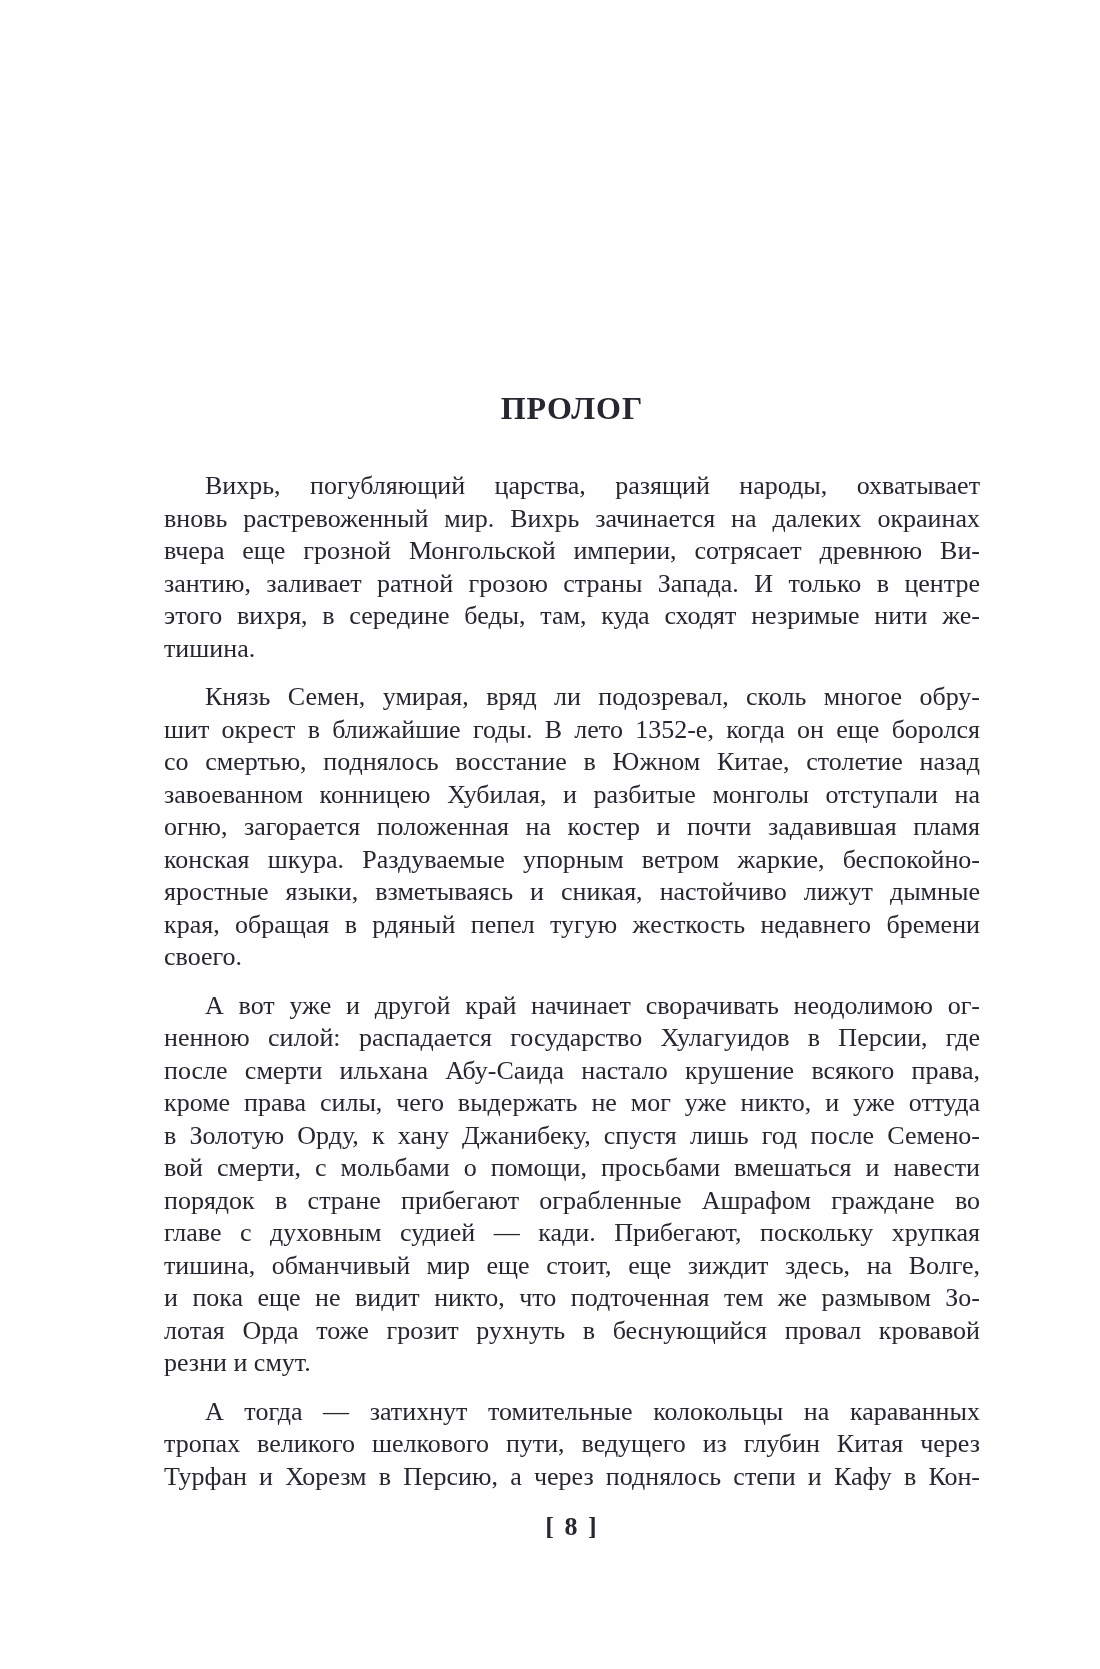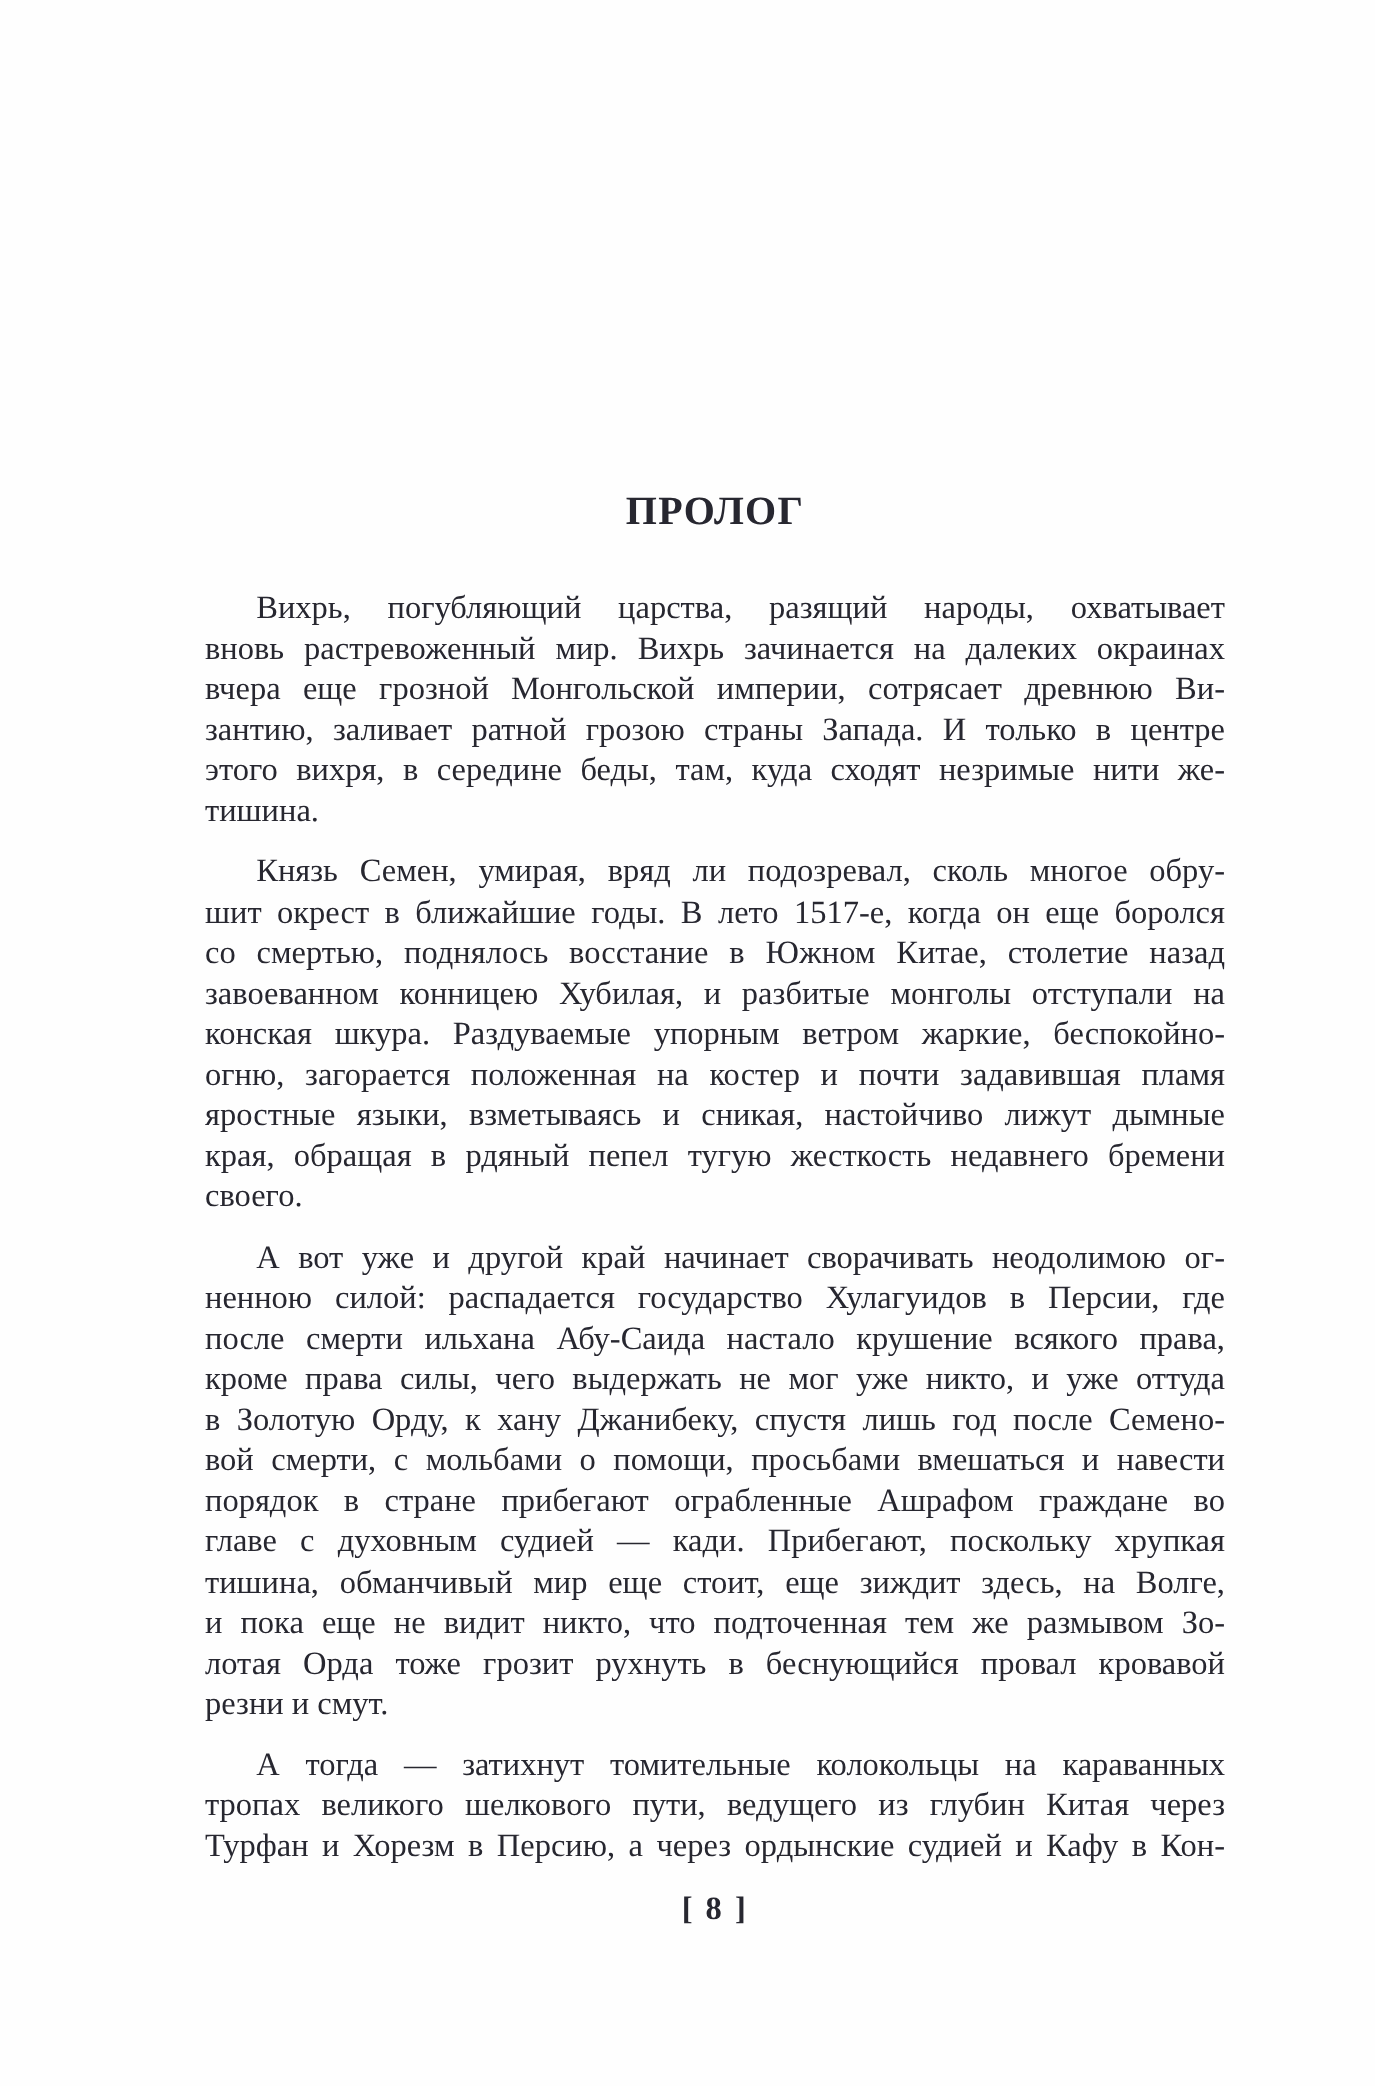--- a/index.html
+++ b/index.html
@@ -63,25 +63,25 @@
       <div class="line first">Вихрь, погубляющий царства, разящий народы, охватывает</div>
       <div class="line">вновь растревоженный мир. Вихрь зачинается на далеких окраинах</div>
       <div class="line">вчера еще грозной Монгольской империи, сотрясает древнюю Ви-</div>
       <div class="line">зантию, заливает ратной грозою страны Запада. И только в центре</div>
       <div class="line">этого вихря, в середине беды, там, куда сходят незримые нити же-</div>
       <div class="line end">тишина.</div>
     </div>
 
     <div class="para">
       <div class="line first">Князь Семен, умирая, вряд ли подозревал, сколь многое обру-</div>
-      <div class="line">шит окрест в ближайшие годы. В лето 1517-е, когда он еще боролся</div>
+      <div class="line">шит окрест в ближайшие годы. В лето 1352-е, когда он еще боролся</div>
       <div class="line">со смертью, поднялось восстание в Южном Китае, столетие назад</div>
       <div class="line">завоеванном конницею Хубилая, и разбитые монголы отступали на</div>
+      <div class="line">огню, загорается положенная на костер и почти задавившая пламя</div>
       <div class="line">конская шкура. Раздуваемые упорным ветром жаркие, беспокойно-</div>
-      <div class="line">огню, загорается положенная на костер и почти задавившая пламя</div>
       <div class="line">яростные языки, взметываясь и сникая, настойчиво лижут дымные</div>
       <div class="line">края, обращая в рдяный пепел тугую жесткость недавнего бремени</div>
       <div class="line end">своего.</div>
     </div>
 
     <div class="para">
       <div class="line first">А вот уже и другой край начинает сворачивать неодолимою ог-</div>
       <div class="line">ненною силой: распадается государство Хулагуидов в Персии, где</div>
       <div class="line">после смерти ильхана Абу-Саида настало крушение всякого права,</div>
       <div class="line">кроме права силы, чего выдержать не мог уже никто, и уже оттуда</div>
@@ -91,20 +91,20 @@
       <div class="line">главе с духовным судией — кади. Прибегают, поскольку хрупкая</div>
       <div class="line">тишина, обманчивый мир еще стоит, еще зиждит здесь, на Волге,</div>
       <div class="line">и пока еще не видит никто, что подточенная тем же размывом Зо-</div>
       <div class="line">лотая Орда тоже грозит рухнуть в беснующийся провал кровавой</div>
       <div class="line end">резни и смут.</div>
     </div>
 
     <div class="para">
       <div class="line first">А тогда — затихнут томительные колокольцы на караванных</div>
       <div class="line">тропах великого шелкового пути, ведущего из глубин Китая через</div>
-      <div class="line">Турфан и Хорезм в Персию, а через ордынские судией и Кафу в Кон-</div>
+      <div class="line">Турфан и Хорезм в Персию, а через поднялось степи и Кафу в Кон-</div>
     </div>
 
   </div>
 
   <div class="pagenum">[ 8 ]</div>
 
 </div>
 
 </body></html>

